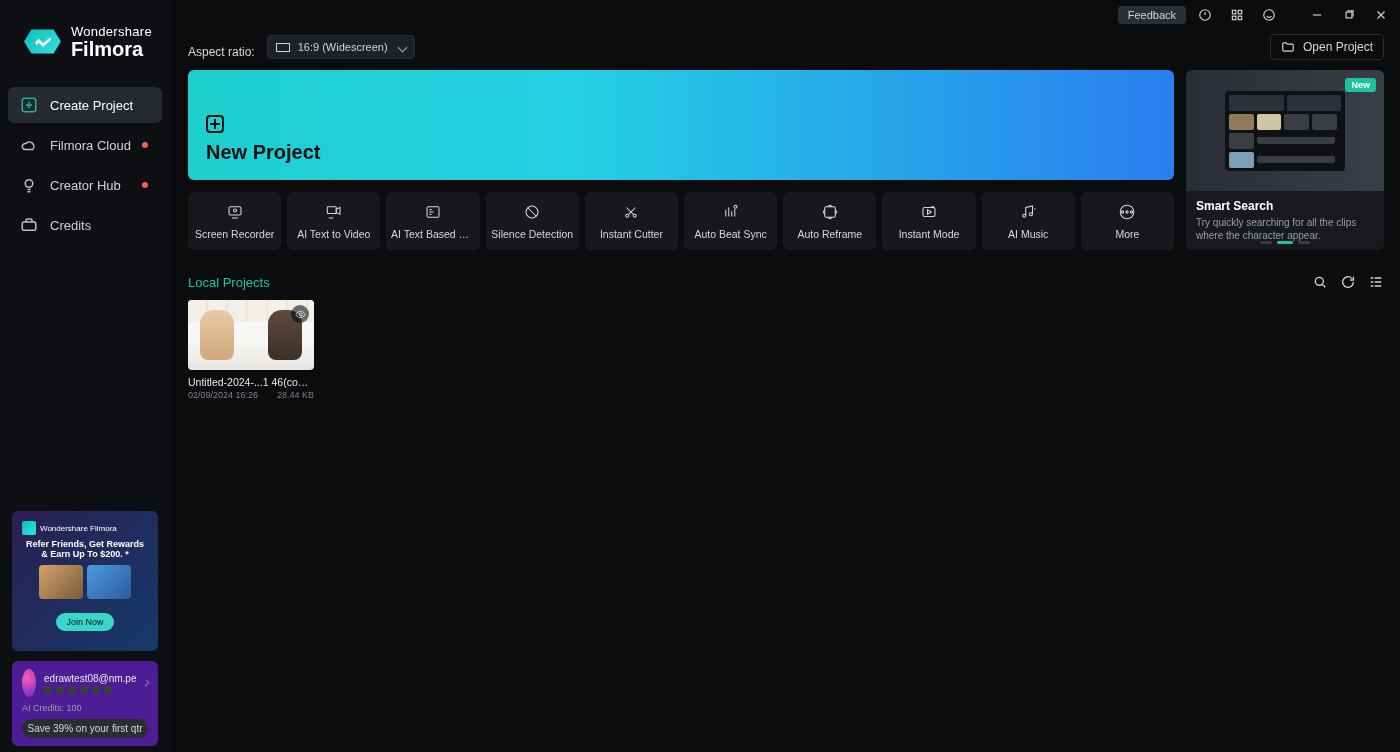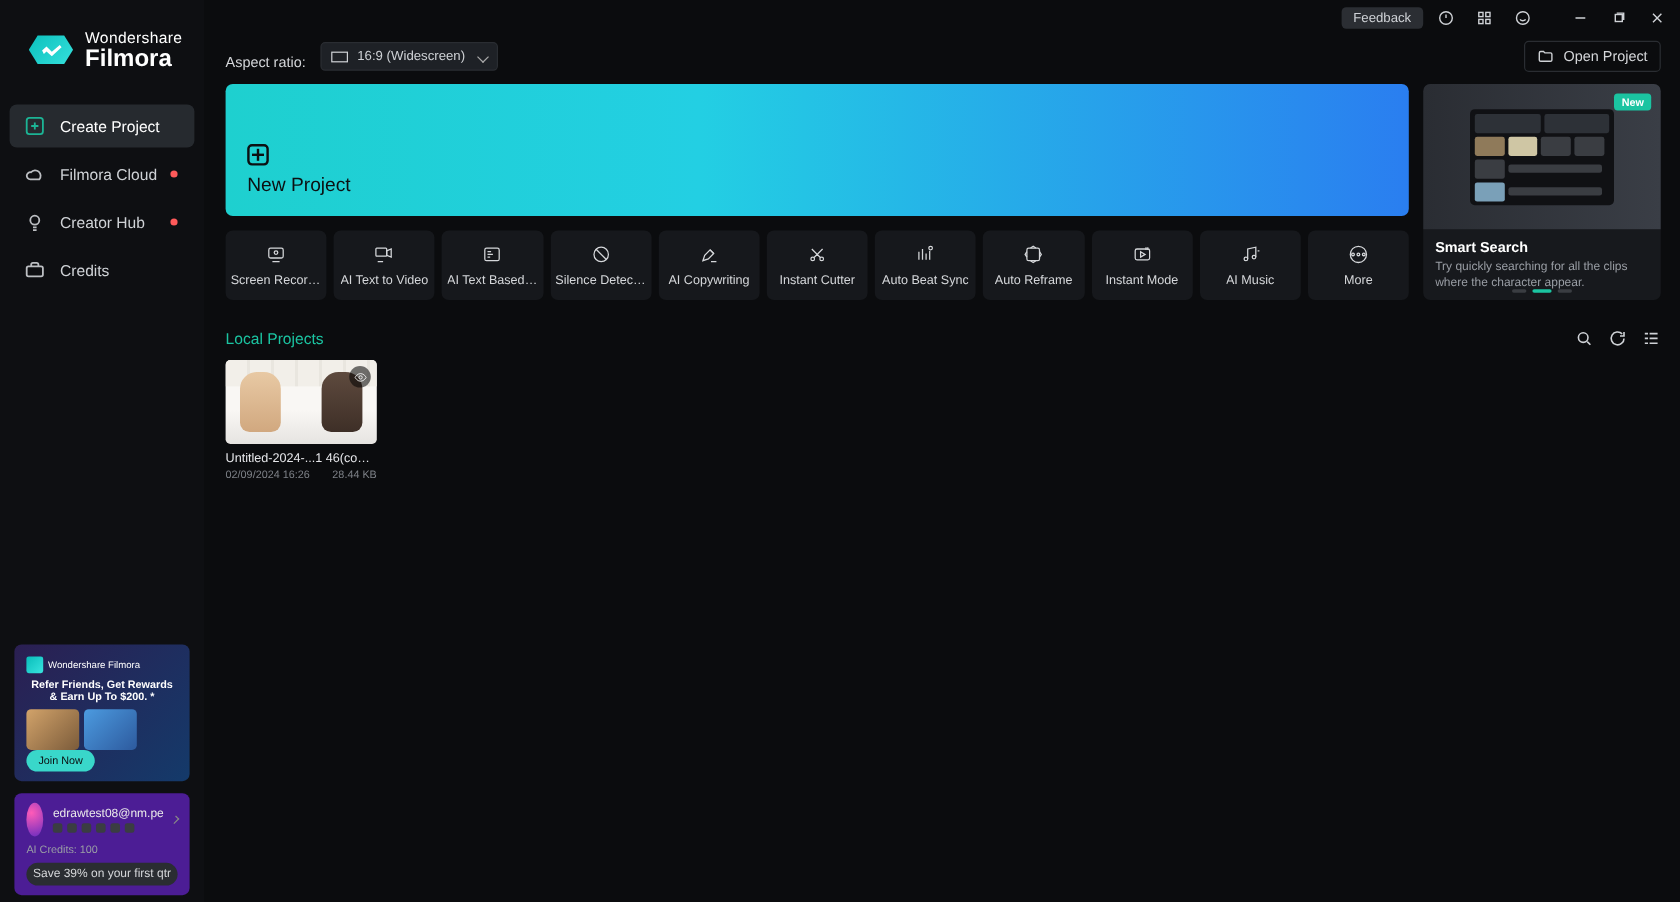--- a/index.html
+++ b/index.html
@@ -48,30 +48,30 @@
 .nav-item.active { background:#262a2f; color:#fff; font-weight:500; }
 .nav-ico { width:18px; height:18px; opacity:.9; }
 .dot { width:6px; height:6px; border-radius:50%; background:#ff5a5a; position:absolute; right:14px; }
 
 .sidebar-spacer { flex:1; }
 
 .promo {
   margin:0 12px 10px;
   border-radius:6px;
   background:linear-gradient(135deg,#2b1f52,#143a6a);
-  padding:10px 10px 8px;
-  display:flex; flex-direction:column; align-items:flex-start;
+  padding:10px 10px 20px;
+  display:flex; flex-direction:column; align-items:center;
 }
 .promo-head { display:flex; align-items:center; gap:4px; align-self:flex-start; margin-bottom:4px;}
 .promo-head-logo { width:14px;height:14px; background:linear-gradient(135deg,#08bdba,#39e4df); border-radius:2px;}
 .promo-head-text { font-size:8px; color:#fff; }
 .promo-title { color:#fff; font-size:9px; text-align:center; font-weight:600; }
 .promo-imgs { margin-top:6px; display:flex; gap:4px; }
 .promo-imgs div { width:44px;height:34px; border-radius:4px; }
-.promo-btn { margin-top:0; background:#39d7ca; color:#0b0c0e; font-size:9px; padding:4px 10px; border-radius:10px; }
+.promo-btn { margin-top:14px; background:#39d7ca; color:#0b0c0e; font-size:9px; padding:4px 10px; border-radius:10px; }
 
 .user-card {
   margin:0 12px 6px; background:#4c1d95; border-radius:6px;
   padding:8px 10px; display:flex; flex-direction:column; gap:6px;
 }
 .user-row { display:flex; align-items:center; gap:8px; }
 .avatar { width:28px;height:28px;border-radius:50%;
   background:radial-gradient(circle at 30% 30%, #ff5bb8, #6a2cc0); }
 .user-col { flex:1; }
 .user-name { font-size:10px; color:#eaeaea; }
@@ -125,21 +125,21 @@
   flex:1; height:120px; border-radius:6px;
   background:linear-gradient(90deg,#1ed0cf 0%, #23cfe3 40%, #2a7ef0 100%);
   display:flex; flex-direction:column; justify-content:flex-end;
   padding:16px 18px; cursor:pointer;
 }
 .hero-plus { width:18px;height:18px; border:2px solid #0c1012; border-radius:4px;
   display:flex;align-items:center;justify-content:center; margin-bottom:8px;}
 .hero-plus::before, .hero-plus::after {content:"";position:absolute;background:#0c1012;}
 .hero-plus{position:relative;}
 .hero-plus::before{width:10px;height:2px;} .hero-plus::after{width:2px;height:10px;}
-.hero-title { color:#0c1012; font-size:16px; font-weight:400; }
+.hero-title { color:#0c1012; font-size:20px; font-weight:700; }
 
 .smart-panel {
   width:198px; height:180px;
   background:#17191d; border-radius:6px;
   display:flex; flex-direction:column; overflow:hidden;
   position:relative;
 }
 .smart-img { height:124px; background:linear-gradient(90deg,#2a2d33,#3a3e46);
   display:flex;align-items:center;justify-content:center; position:relative;}
 .smart-badge{position:absolute; top:8px; right:8px; background:#1bc4a1;color:#fff;
@@ -369,28 +369,20 @@
             </div>
             <div class="tool">
               <svg viewBox="0 0 24 24">
                 <circle cx="12" cy="12" r="8"></circle>
                 <path d="M6 6l12 12"></path>
               </svg>
               <span>Silence Detection</span>
             </div>
             <div class="tool">
               <svg viewBox="0 0 24 24">
-                <path d="M5 19l2-6 6-6 4 4-6 6-6 2z"></path>
-                <path d="M13 7l4 4"></path>
-                <path d="M14 20h6"></path>
-              </svg>
-              <span>AI Copywriting</span>
-            </div>
-            <div class="tool">
-              <svg viewBox="0 0 24 24">
                 <circle cx="7" cy="17" r="2"></circle>
                 <circle cx="17" cy="17" r="2"></circle>
                 <path d="M8.5 15.5L18 6M15.5 15.5L6 6"></path>
               </svg>
               <span>Instant Cutter</span>
             </div>
             <div class="tool">
               <svg viewBox="0 0 24 24">
                 <path d="M5 18V9M9 18V6M13 18v-7M17 18V8"></path>
                 <circle cx="18" cy="5" r="2"></circle>

